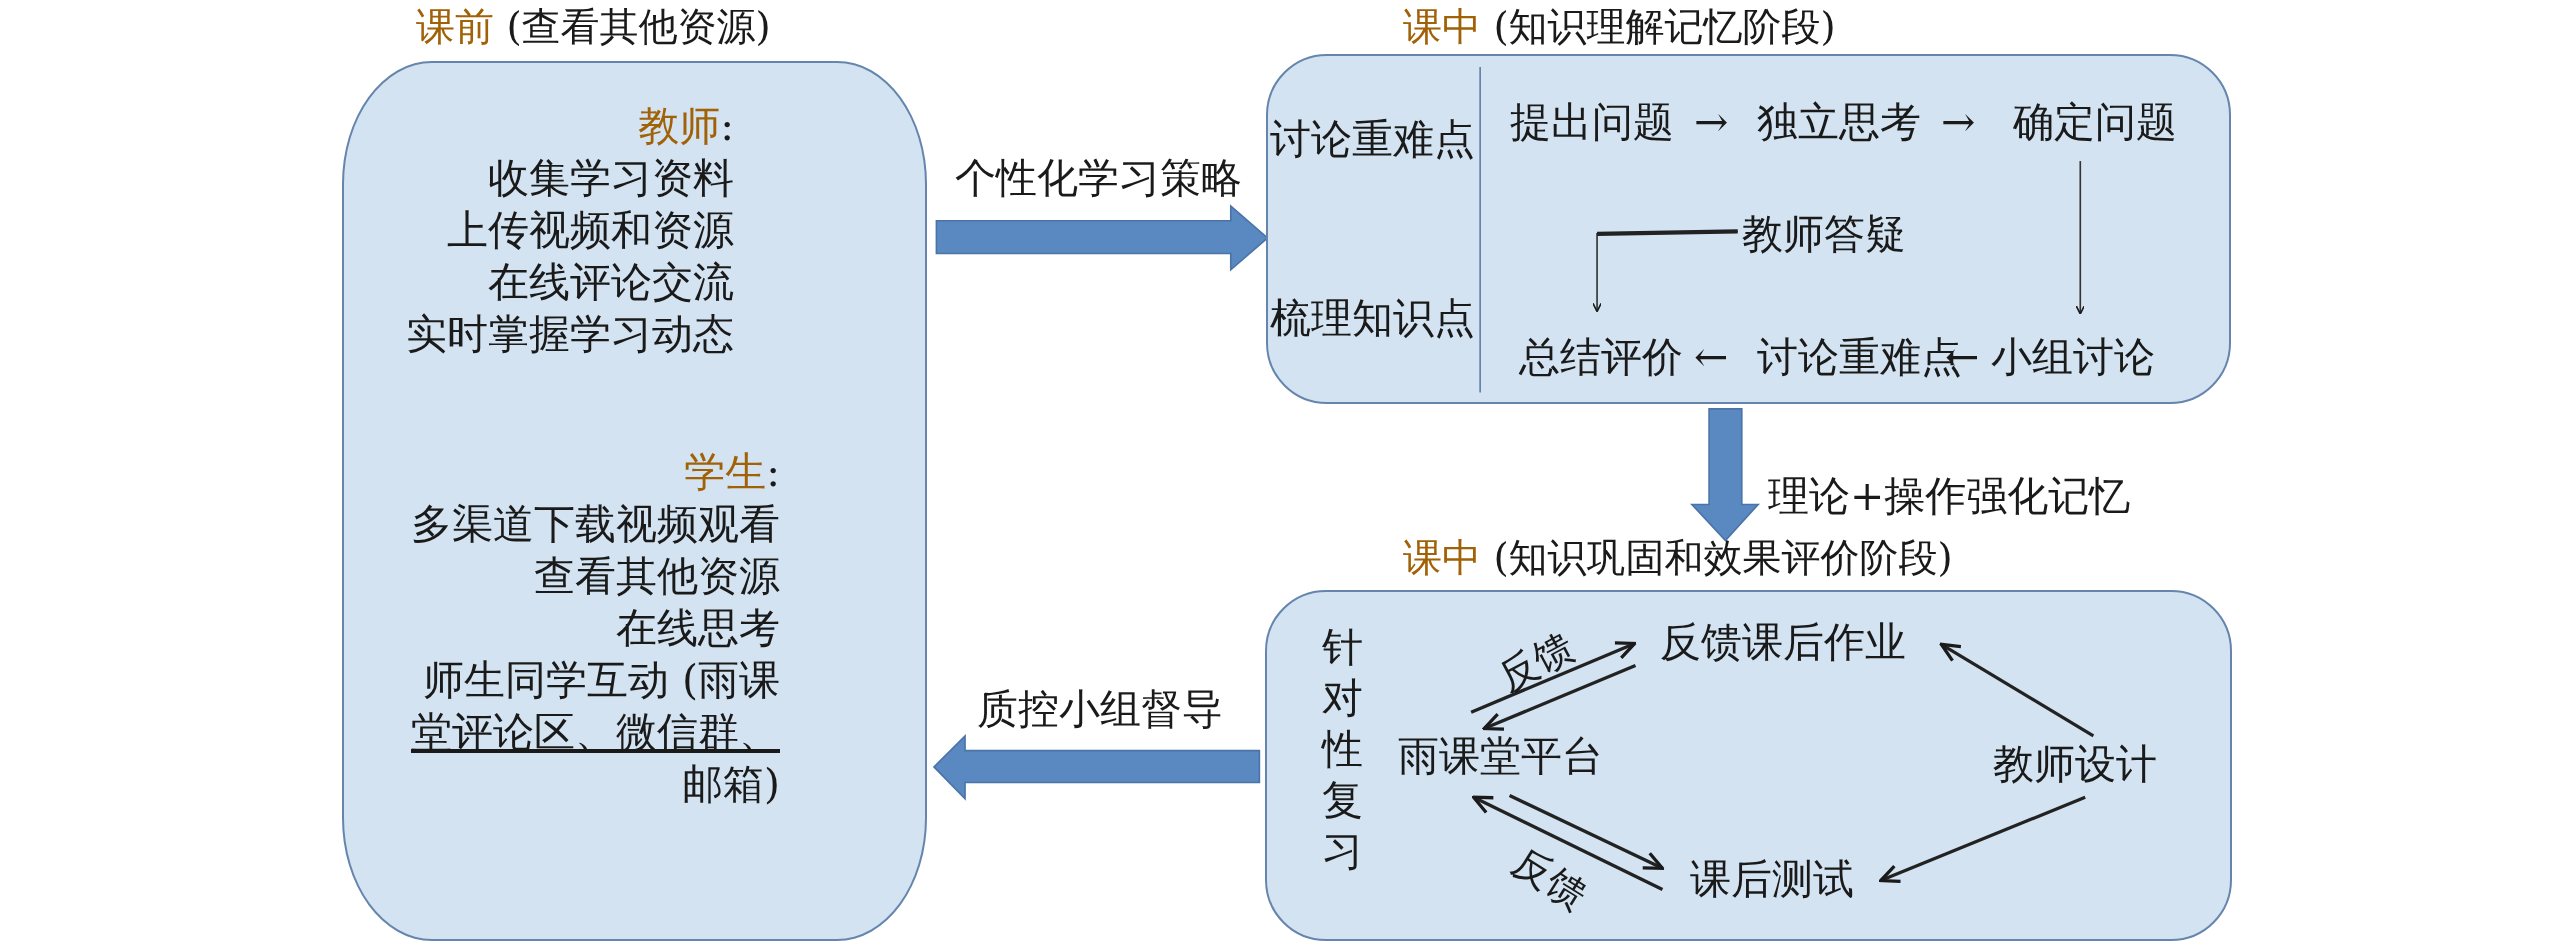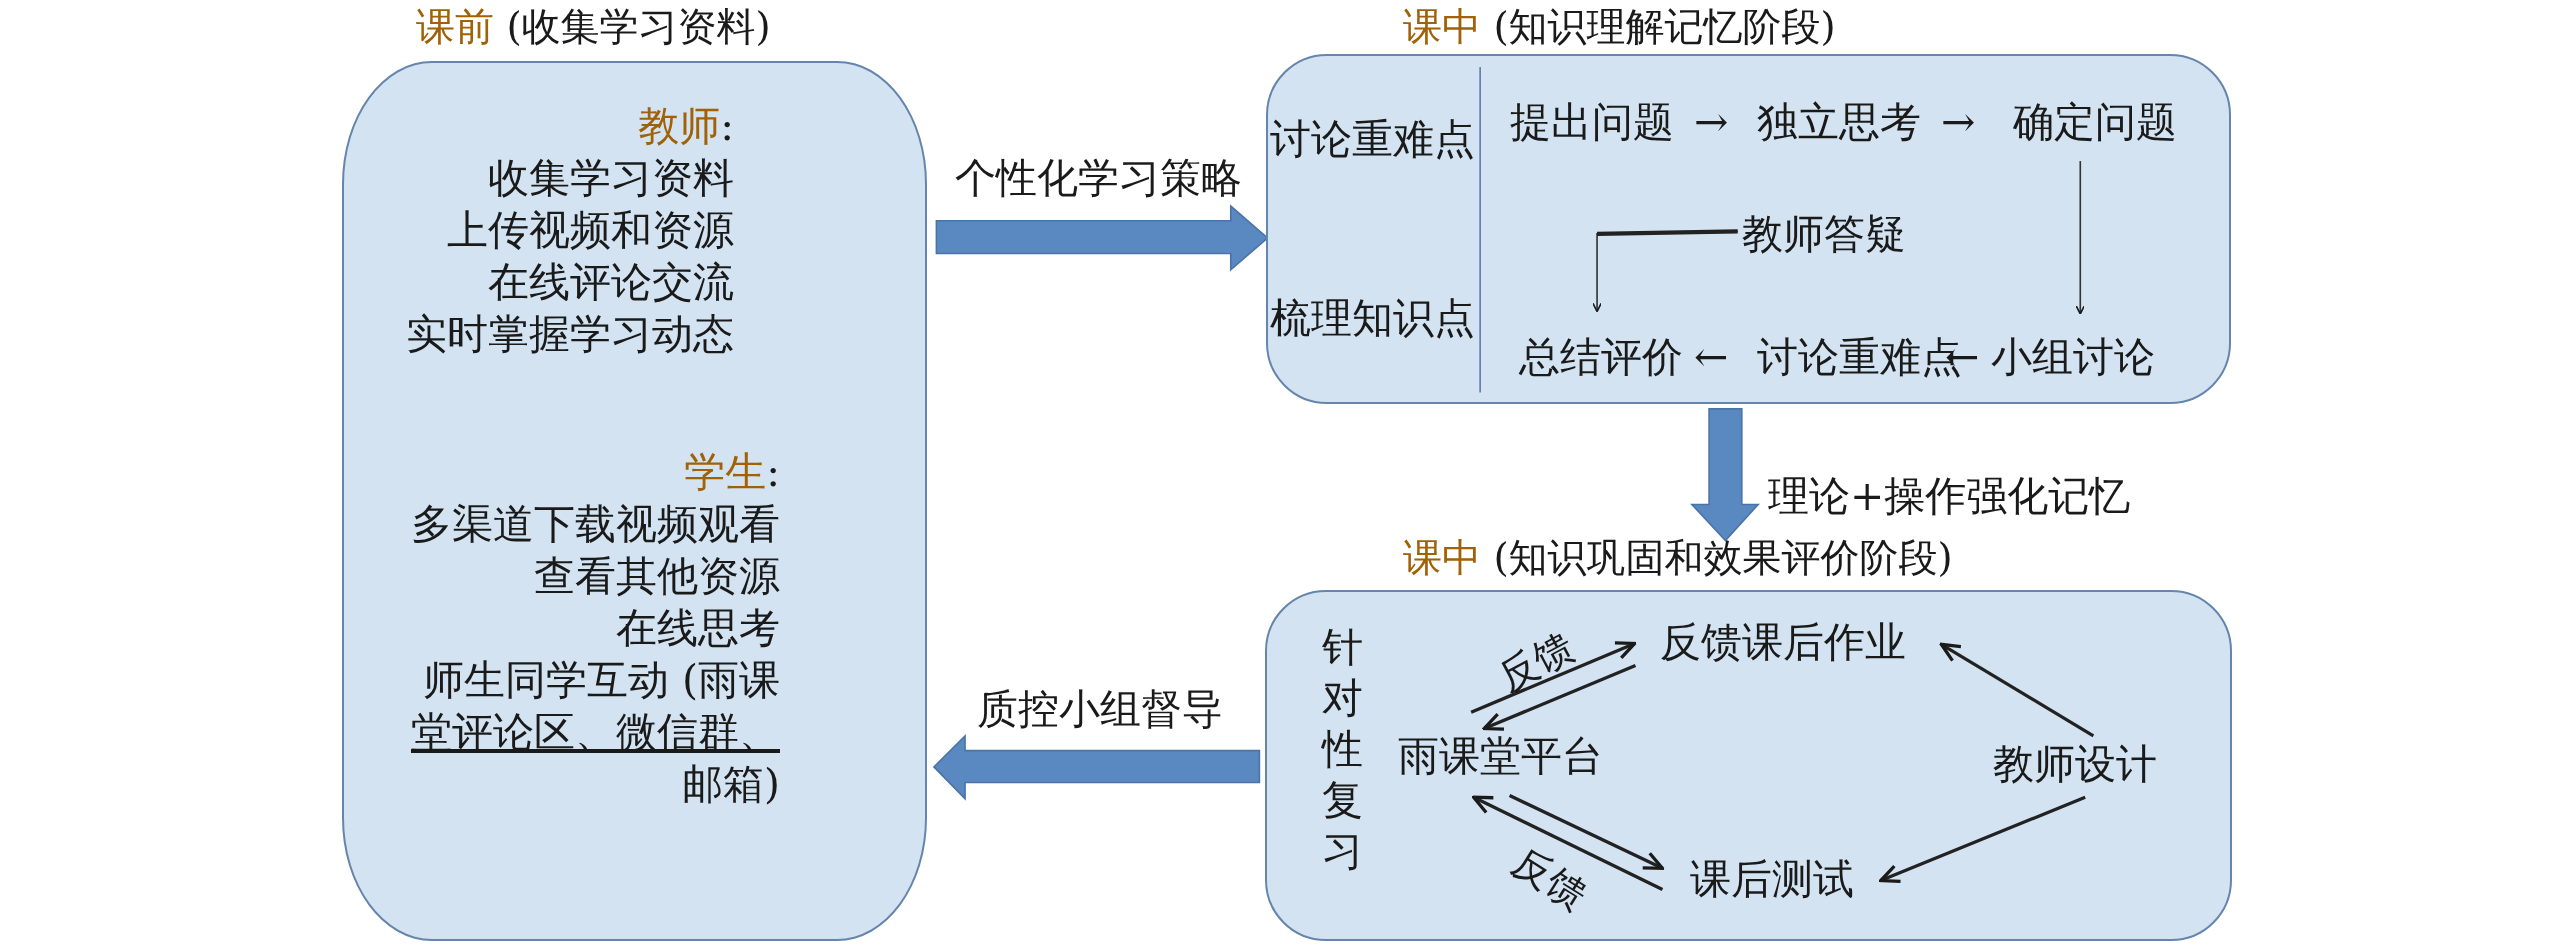--- a/index.html
+++ b/index.html
@@ -49,21 +49,21 @@
 
   <line x1="1799" y1="871" x2="1999" y2="787" stroke="#222" stroke-width="4" marker-end="url(#ahb)"></line>
   <line x1="2000" y1="814" x2="1815" y2="891" stroke="#222" stroke-width="4" marker-end="url(#ahb)"></line>
   <line x1="1846" y1="973" x2="2033" y2="1062" stroke="#222" stroke-width="4" marker-end="url(#ahb)"></line>
   <line x1="2033" y1="1088" x2="1802" y2="975" stroke="#222" stroke-width="4" marker-end="url(#ahb)"></line>
   <line x1="2560" y1="900" x2="2374" y2="788" stroke="#222" stroke-width="4" marker-end="url(#ahb)"></line>
   <line x1="2550" y1="975" x2="2300" y2="1077" stroke="#222" stroke-width="4" marker-end="url(#ahb)"></line>
 </svg>
 
 <div class="t title" style="left:416px; top:6.5px; z-index:3;">
-  <span class="red">课前</span><span> (收集学习资料)</span>
+  <span class="red">课前</span><span> (查看其他资源)</span>
 </div>
 <div class="t title" style="left:1403px; top:6.5px; z-index:3;">
   <span class="red">课中</span><span> (知识理解记忆阶段)</span>
 </div>
 <div class="t title" style="left:1403px; top:538px; z-index:3;">
   <span class="red">课中</span><span> (知识巩固和效果评价阶段)</span>
 </div>
 
 <div style="position:absolute; left:406px; top:106px; z-index:3;">
   <div class="line" style="position:relative; height:52px;">

